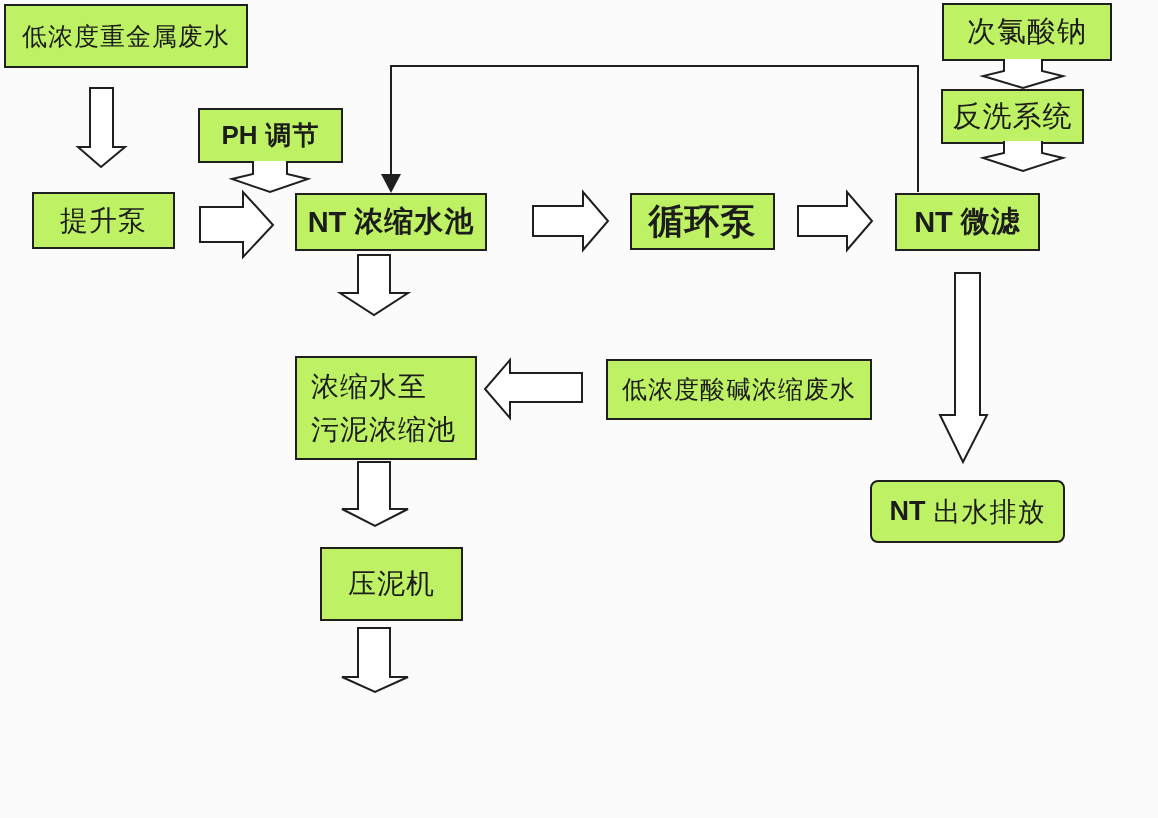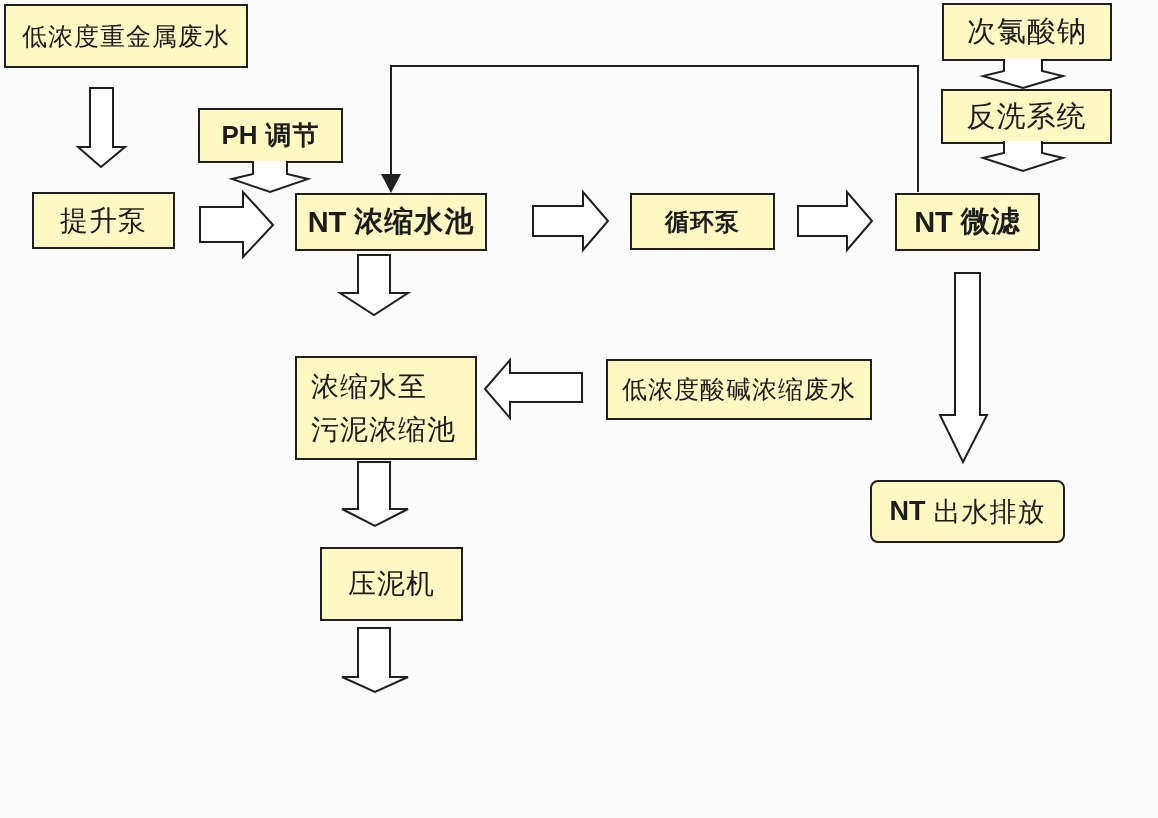--- a/index.html
+++ b/index.html
@@ -9,21 +9,21 @@
   }
   .canvas{
     position:relative;
     width:1158px;height:818px;
     background:#fbfbfb;
     overflow:hidden;
   }
   .node{
     position:absolute;
     box-sizing:border-box;
-    background:#fef9c3;
+    background:#bef264;
     border:2px solid #1f1f1f;
     display:flex;
     align-items:center;
     justify-content:center;
     color:#1c1c1c;
     white-space:nowrap;
     z-index:1;
     letter-spacing:1px;
   }
   .node .bold-prefix{font-weight:bold;margin-right:8px;letter-spacing:0;}
@@ -33,24 +33,24 @@
     justify-content:center;
     padding-left:14px;
     line-height:1.55;
     margin-top:17px;
   }
   
   #n-heavy-metal  {left:4px;   top:4px;   width:244px; height:64px;  font-size:25px;}
   #n-lift-pump    {left:32px;  top:192px; width:143px; height:57px;  font-size:28px;}
   #n-ph-adjust    {left:198px; top:108px; width:145px; height:55px;  font-size:26px; font-weight:bold;}
   #n-nt-pool      {left:295px; top:193px; width:192px; height:58px;  font-size:29px; font-weight:bold;}
-  #n-circ-pump    {left:630px; top:193px; width:145px; height:57px;  font-size:24px; font-weight:bold;}
+  #n-circ-pump    {left:630px; top:193px; width:145px; height:57px;  font-size:35px; font-weight:bold;}
   #n-nt-mf        {left:895px; top:193px; width:145px; height:58px;  font-size:29px; font-weight:bold;}
   #n-naclo        {left:942px; top:3px;   width:170px; height:58px;  font-size:29px;}
-  #n-backwash     {left:941px; top:89px;  width:171px; height:55px;  font-size:29px;}
+  #n-backwash     {left:941px; top:89px;  width:143px; height:55px;  font-size:29px;}
   #n-conc-water   {left:295px; top:339px; width:182px; height:104px; font-size:28px;}
   #n-acid-waste   {left:606px; top:359px; width:266px; height:61px;  font-size:25px;}
   #n-mud-press    {left:320px; top:547px; width:143px; height:74px;  font-size:28px;}
   #n-sludge-dryer {left:294px; top:713px; width:194px; height:59px;  font-size:28px;}
   #n-nt-discharge {left:870px; top:480px; width:195px; height:63px;  font-size:27px; border-radius:8px;}
   
   svg.arrows{
     position:absolute;left:0;top:0;z-index:2;
     pointer-events:none;
   }

